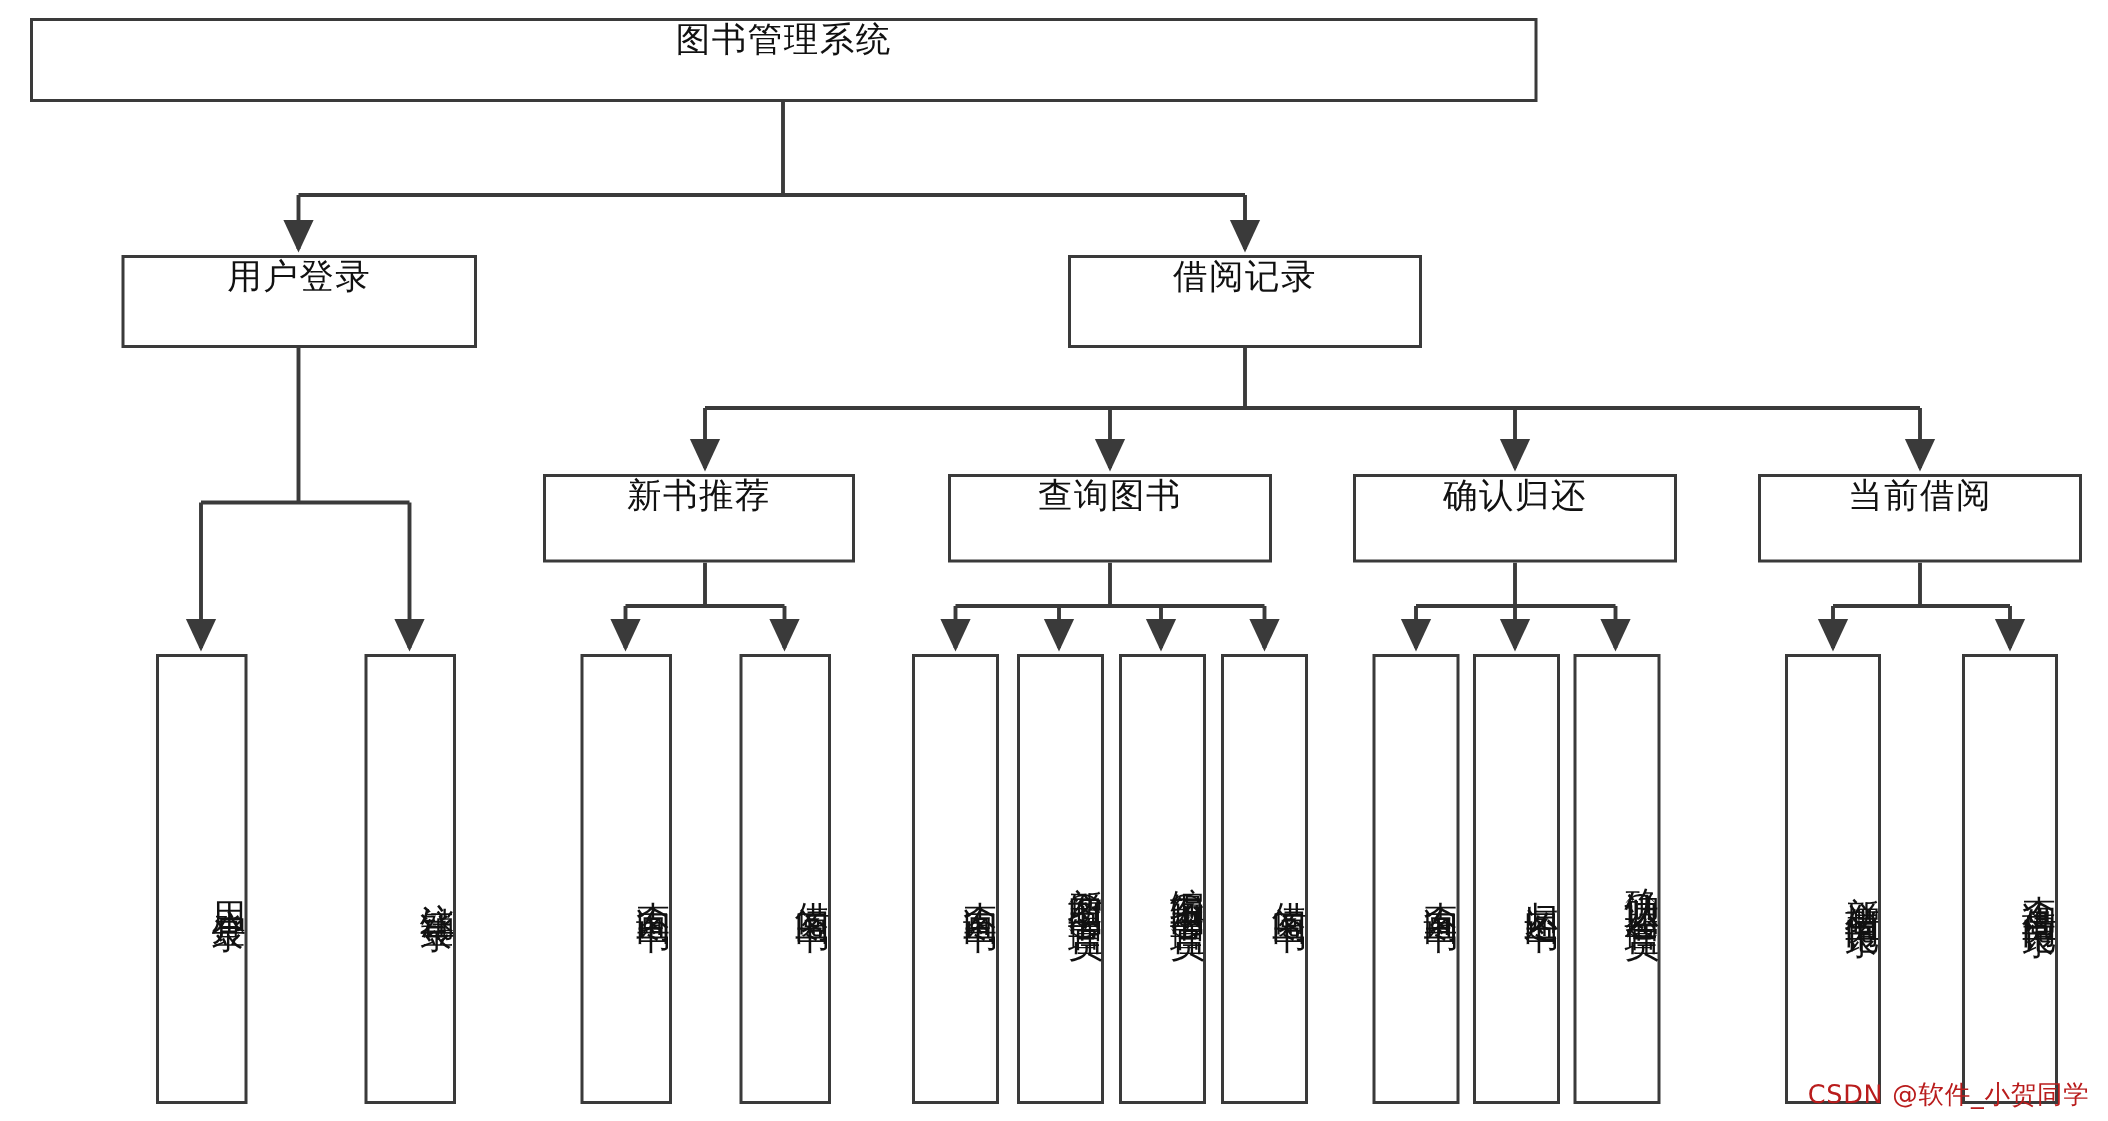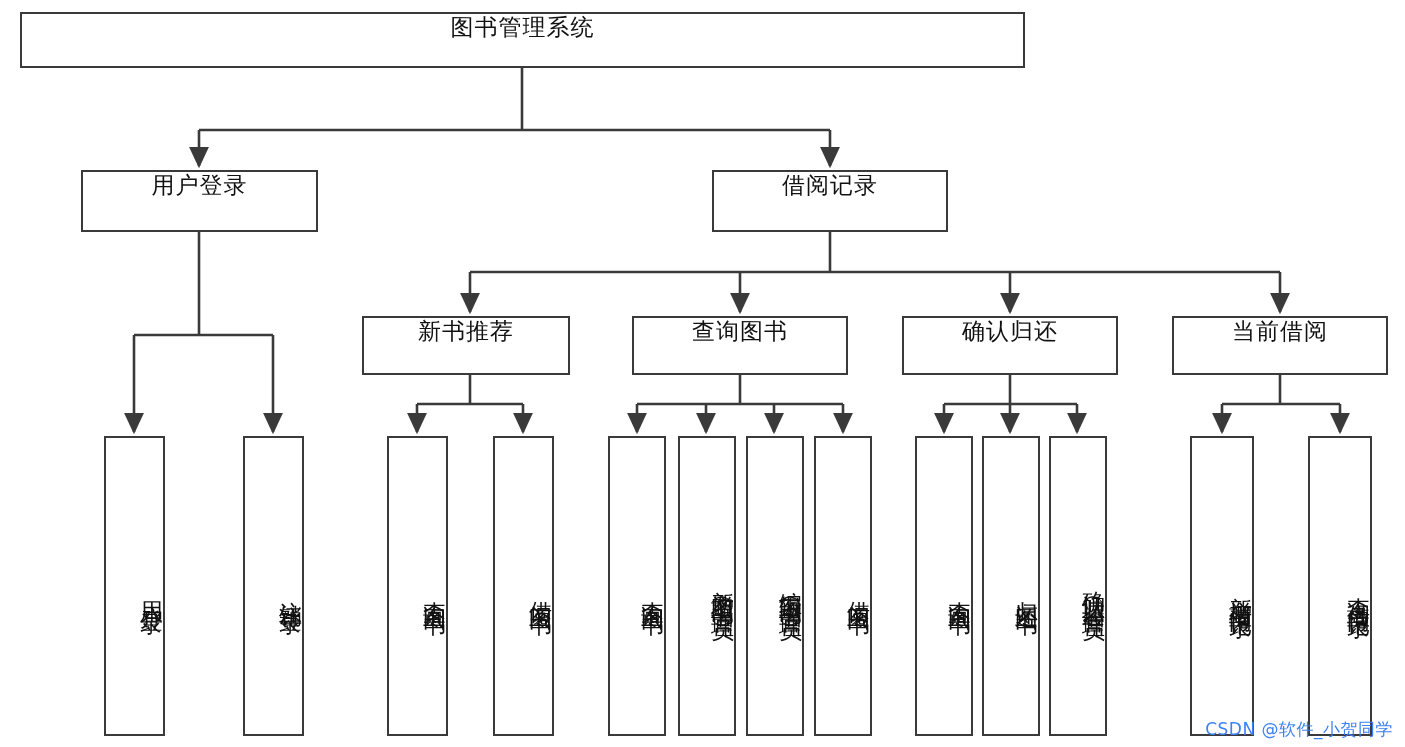--- a/index.html
+++ b/index.html
@@ -52,21 +52,21 @@
   .node.v > span{
     writing-mode:vertical-rl;
     text-orientation:upright;
     display:block;
   }
   #watermark{
     position:absolute;
     right:12px;
     bottom:6px;
     font-size:17px;
-    color:#3b82f6;
+    color:#b91c1c;
     letter-spacing:0.5px;
     white-space:nowrap;
     user-select:none;
   }
 </style>
 </head>
 <body>
 
 <div id="canvas">
 

